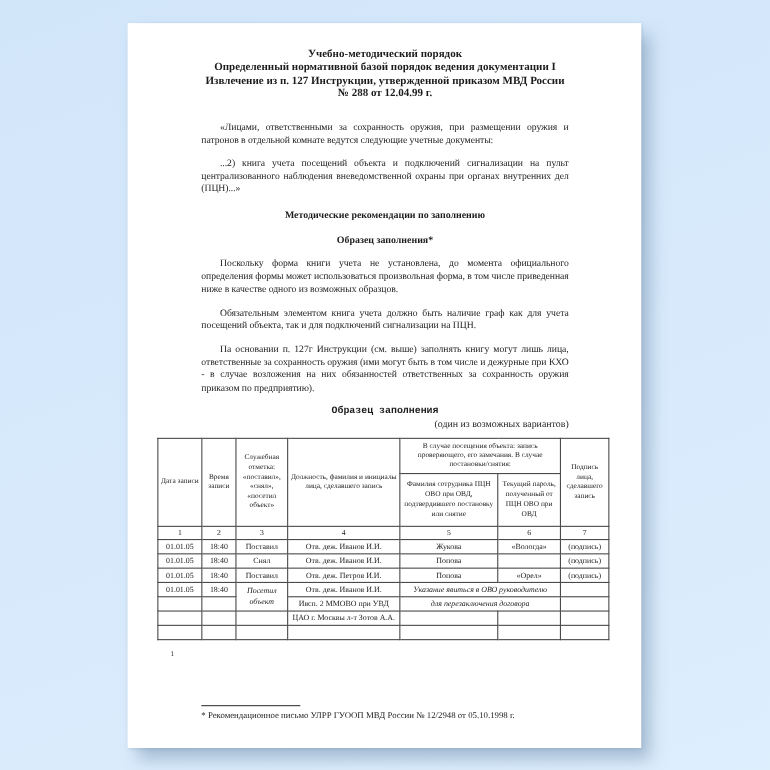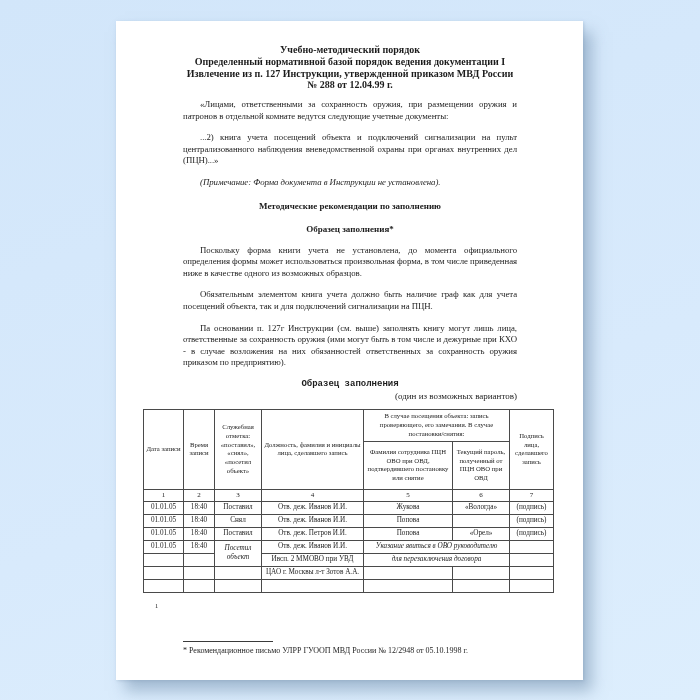--- a/index.html
+++ b/index.html
@@ -45,21 +45,21 @@
     line-height: 11px;
   }
   .para {
     margin: 10px 0 0 0;
     font-size: 8.8px;
     line-height: 11.6px;
     text-align: justify;
     text-indent: 17px;
     letter-spacing: -0.05px;
   }
-  .para.first { margin-top: 9px; }
+  .para.first { margin-top: 20px; }
   .para.italic { font-style: italic; text-align: left; }
   .heading {
     margin: 11px 0 0 0;
     font-size: 9px;
     line-height: 12px;
     font-weight: bold;
     text-align: center;
     text-indent: 0;
   }
   .sample-title { margin-top: 9px; font-family: Liberation Mono, monospace; }
@@ -131,21 +131,20 @@
 <div class="canvas">
   <div class="page">
 
     <div class="text-col">
       <div class="doc-title first">Учебно-методический порядок</div>
       <div class="doc-title">Определенный нормативной базой порядок ведения документации I</div>
       <div class="doc-subtitle">Извлечение из п. 127 Инструкции, утвержденной приказом МВД России № 288 от 12.04.99 г.</div>
 
       <p class="para first">«Лицами, ответственными за сохранность оружия, при размещении оружия и патронов в отдельной комнате ведутся следующие учетные документы:</p>
       <p class="para">...2) книга учета посещений объекта и подключений сигнализации на пульт централизованного наблюдения вневедомственной охраны при органах внутренних дел (ПЦН)...»</p>
-      <p class="para italic">(Примечание: Форма документа в Инструкции не установлена).</p>
 
       <p class="heading">Методические рекомендации по заполнению</p>
       <p class="heading">Образец заполнения*</p>
 
       <p class="para">Поскольку форма книги учета не установлена, до момента официального определения формы может использоваться произвольная форма, в том числе приведенная ниже в качестве одного из возможных образцов.</p>
       <p class="para">Обязательным элементом книга учета должно быть наличие граф как для учета посещений объекта, так и для подключений сигнализации на ПЦН.</p>
       <p class="para">Па основании п. 127г Инструкции (см. выше) заполнять книгу могут лишь лица, ответственные за сохранность оружия (ими могут быть в том числе и дежурные при КХО - в случае возложения на них обязанностей ответственных за сохранность оружия приказом по предприятию).</p>
 
       <p class="heading sample-title">Образец заполнения</p>
       <p class="sample-subtitle">(один из возможных вариантов)</p>

